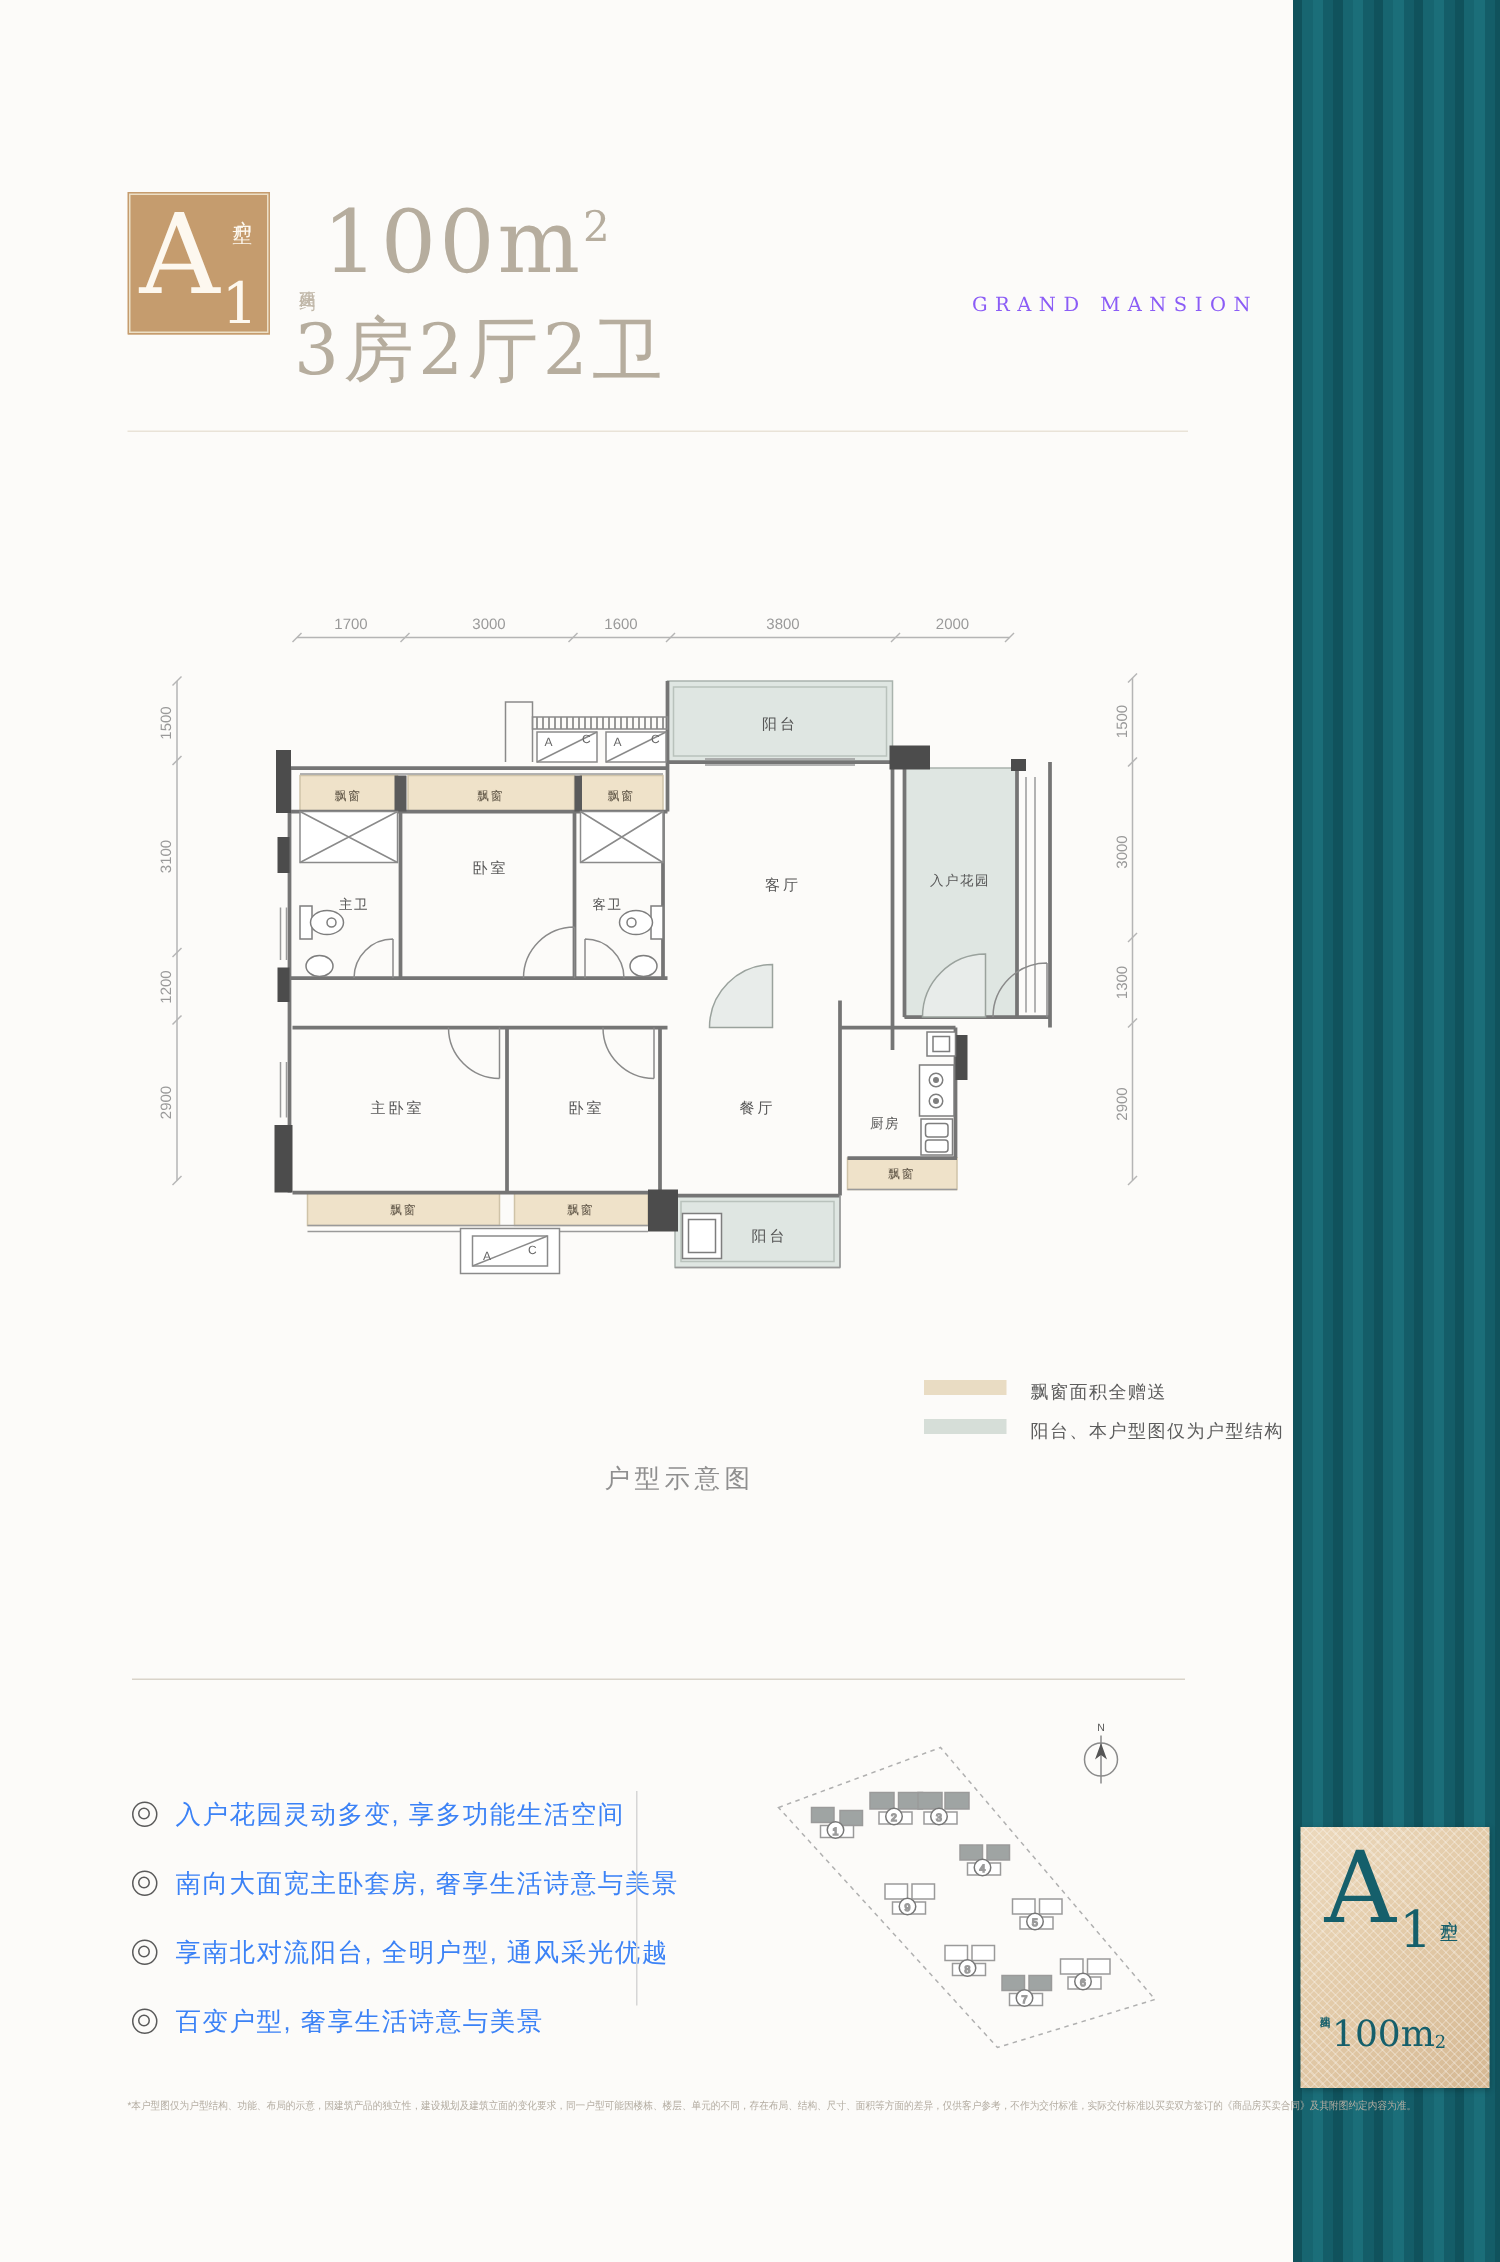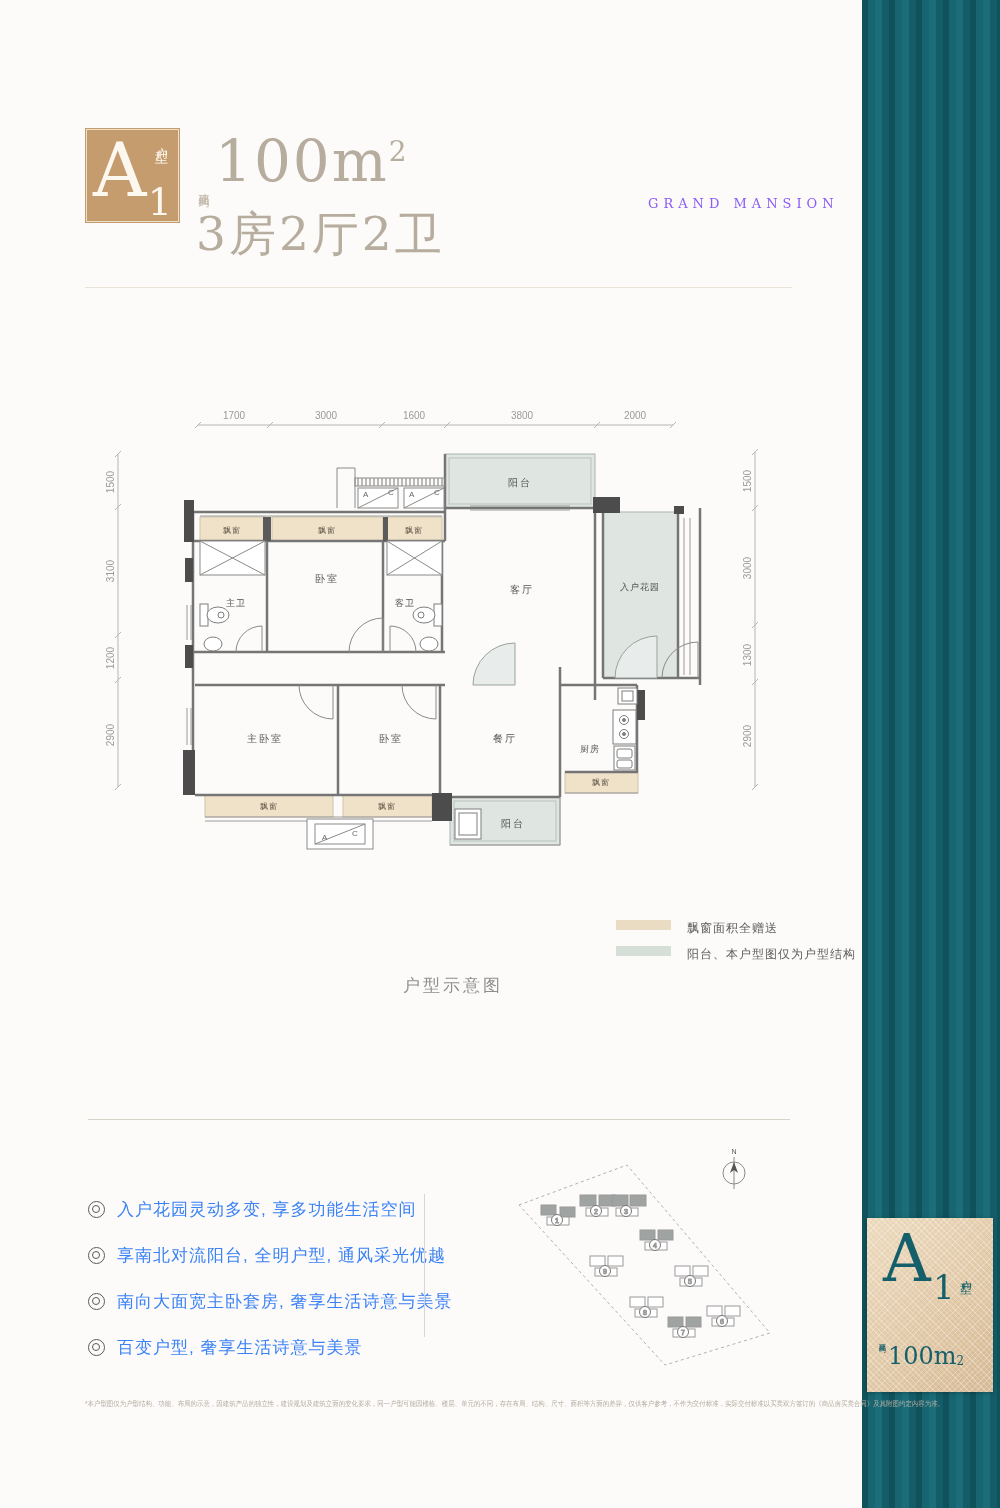--- a/index.html
+++ b/index.html
@@ -335,25 +335,25 @@
 
 <div class="hr2"></div>
 
 <div class="features">
   <div class="feature">
     <span class="bullseye"></span>
     <span class="feature-text">入户花园灵动多变, 享多功能生活空间</span>
   </div>
   <div class="feature">
     <span class="bullseye"></span>
-    <span class="feature-text">享南北对流阳台, 全明户型, 通风采光优越</span>
+    <span class="feature-text">南向大面宽主卧套房, 奢享生活诗意与美景</span>
   </div>
   <div class="feature">
     <span class="bullseye"></span>
-    <span class="feature-text">南向大面宽主卧套房, 奢享生活诗意与美景</span>
+    <span class="feature-text">享南北对流阳台, 全明户型, 通风采光优越</span>
   </div>
   <div class="feature">
     <span class="bullseye"></span>
     <span class="feature-text">百变户型, 奢享生活诗意与美景</span>
   </div>
 </div>
 <div class="vdivider"></div>
 
 <svg class="site-svg" width="300" height="240" viewBox="0 0 300 240">
   <polygon points="17,62 125,22 268,190 163,222" fill="none" stroke="#b0b0b0" stroke-width="1" stroke-dasharray="3,3"></polygon>

